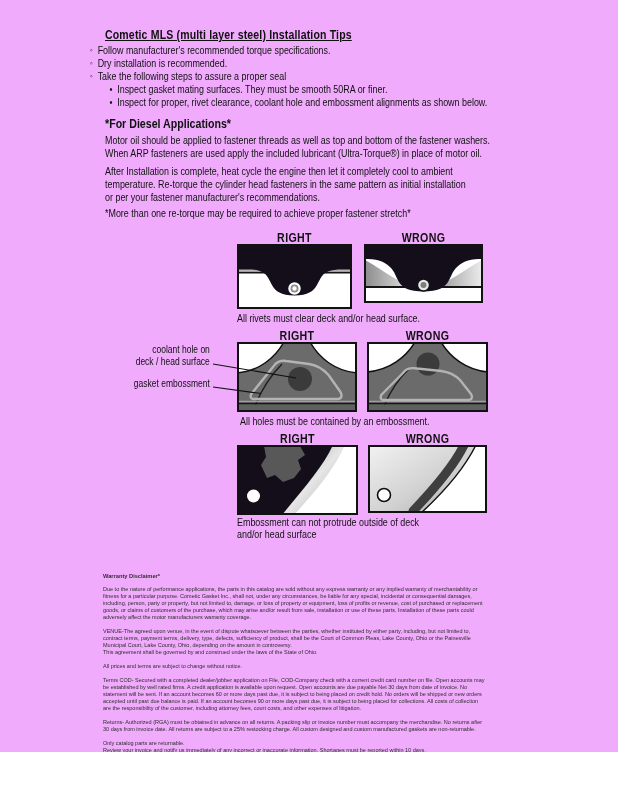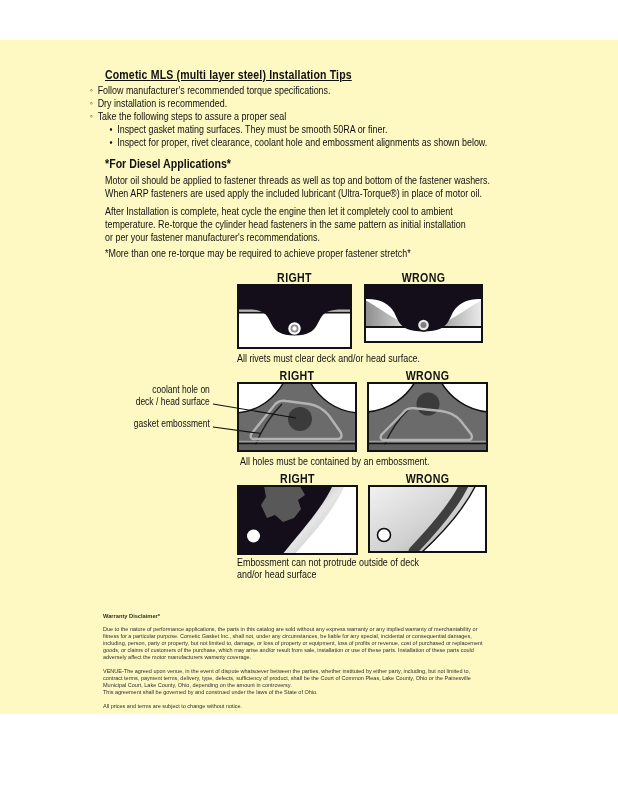--- a/index.html
+++ b/index.html
@@ -1,18 +1,18 @@
 <!DOCTYPE html>
 <html><head>
 <meta charset="utf-8">
 <style>
   html,body{margin:0;padding:0;background:#ffffff;}
   .page{
-    position:relative;width:618px;height:674px;background:#fef9c3;overflow:hidden;
-    font-family:"Liberation Sans","DejaVu Sans",sans-serif;color:#111;margin-top:40px;
+    position:relative;width:618px;height:752px;background:#f0abfc;overflow:hidden;
+    font-family:"Liberation Sans","DejaVu Sans",sans-serif;color:#111;
     -webkit-text-size-adjust:none;
   }
   .abs{position:absolute;}
   .cond{transform:scaleX(0.85);transform-origin:0 0;}
   .cond-c{transform:scaleX(0.85);transform-origin:50% 0;}
   .title{font-size:13.5px;font-weight:bold;text-decoration:underline;
          transform:scaleX(0.78);transform-origin:0 0;white-space:nowrap;letter-spacing:.2px;}
   .body-text{font-size:10.5px;line-height:13px;white-space:pre-line;}
   .b-row{display:flex;align-items:flex-start;font-size:10.5px;line-height:13px;}
   .b-row.sub{margin-left:23px;}

